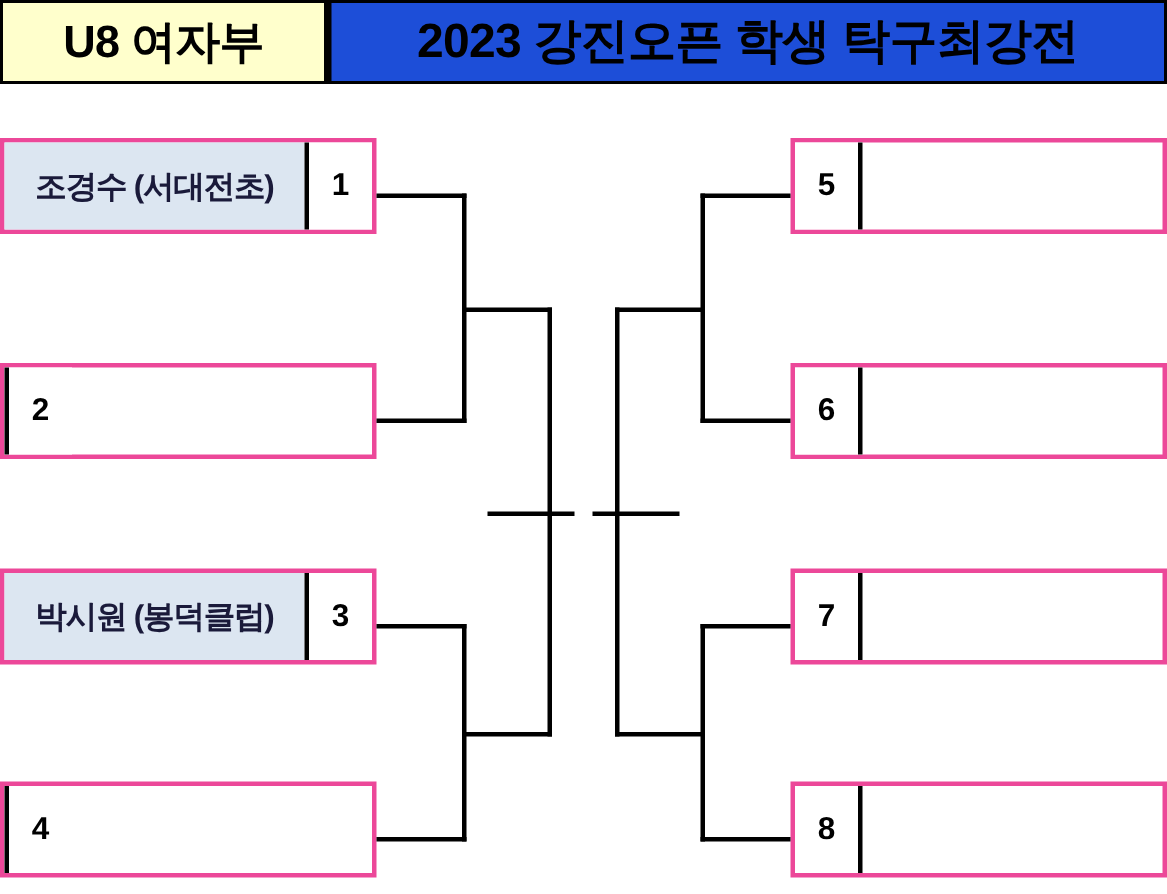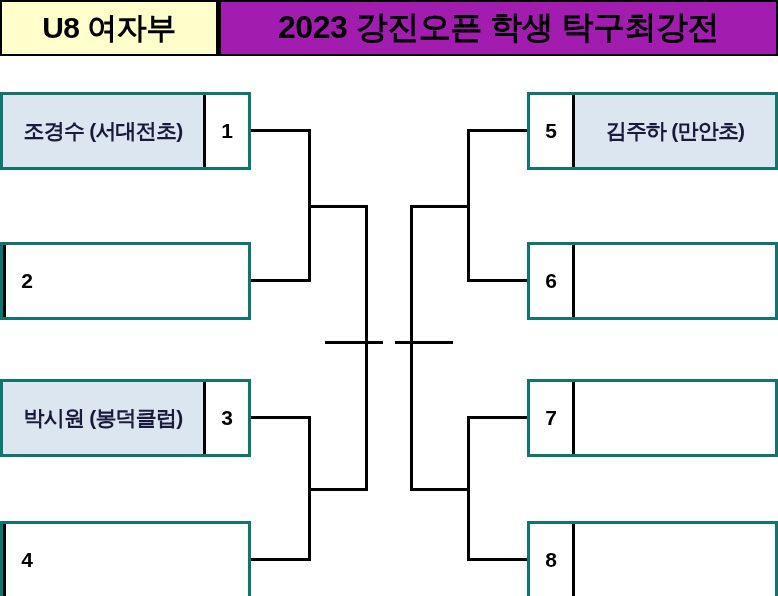--- a/index.html
+++ b/index.html
@@ -39,41 +39,41 @@
     color: #000000;
     letter-spacing: -0.5px;
   }
   .hdr-division {
     width: 218px;
     background: #ffffcc;
     font-size: 30px;
   }
   .hdr-title {
     width: 560px;
-    background: #a21caf;
+    background: #1d4ed8;
     font-size: 32px;
     border-left: 3px solid #000000;
   }
 
   
   .bracket {
     position: absolute;
     left: 0;
     top: 56px;
     width: 778px;
     height: 540px;
   }
 
   
   .match {
     position: absolute;
-    height: 78px;
+    height: 64px;
     display: flex;
     box-sizing: border-box;
-    border: 3px solid #0f766e;
+    border: 3px solid #ec4899;
   }
   .match.left  { left: 0px;   width: 251px; }
   .match.right { right: 0px;  width: 251px; }
 
   .name-cell {
     flex: 1 1 auto;
     background: #dce6f1;
     display: flex;
     align-items: center;
     justify-content: center;
@@ -130,21 +130,20 @@
       <div class="name-cell">박시원 (봉덕클럽)</div>
       <div class="seed-cell">3</div>
     </div>
 
     <div class="match left" style="top:465px;">
       <div class="seed-cell">4</div>
     </div>
 
     <div class="match right" style="top:36px;">
       <div class="seed-cell">5</div>
-      <div class="name-cell">김주하 (만안초)</div>
     </div>
 
     <div class="match right" style="top:186px;">
       <div class="seed-cell">6</div>
     </div>
 
     <div class="match right" style="top:323px;">
       <div class="seed-cell">7</div>
     </div>
 

